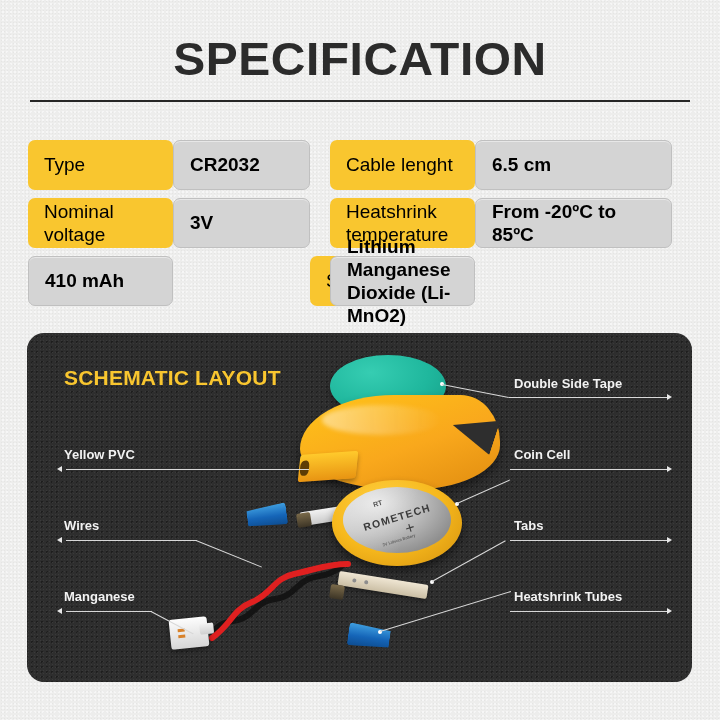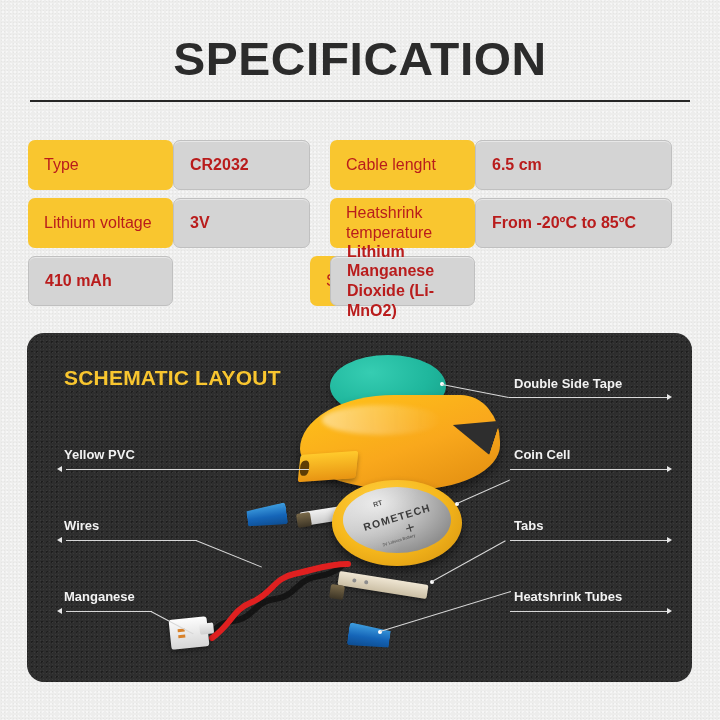--- a/index.html
+++ b/index.html
@@ -43,23 +43,23 @@
     width: 664px;
     display: grid;
     grid-template-columns: 145px 137px 20px 145px 197px;
     grid-auto-rows: 50px;
     row-gap: 8px;
   }
   .cell {
     display: flex; align-items: center;
     padding: 0 16px;
     border-radius: 7px;
-    font-size: 16px;
+    font-size: 19px;
     line-height: 1.22;
-    color: #b91c1c;
+    color: #000000;
   }
   .cell.label {
     background: #f9c62f;
   }
   .cell.value {
     background: #d4d4d4;
     border: 1px solid #c0c0c0;
     font-weight: bold;
     box-shadow: inset 0 1px 0 rgba(255,255,255,.45);
   }
@@ -259,21 +259,21 @@
 <div class="title">SPECIFICATION</div>
 <div class="divider"></div>
 
 <div class="spec">
   <div class="cell label">Type</div>
   <div class="cell value">CR2032</div>
   <div class="spacer"></div>
   <div class="cell label">Cable lenght</div>
   <div class="cell value">6.5 cm</div>
 
-  <div class="cell label">Lithium voltage</div>
+  <div class="cell label">Nominal voltage</div>
   <div class="cell value">3V</div>
   <div class="spacer"></div>
   <div class="cell label">Heatshrink temperature</div>
   <div class="cell value">From -20ºC to 85ºC</div>
 
   <div class="cell value">410 mAh</div>
   <div class="spacer"></div>
   <div class="cell label">System</div>
   <div class="cell value">Lithium Manganese Dioxide (Li-MnO2)</div>
 </div>

